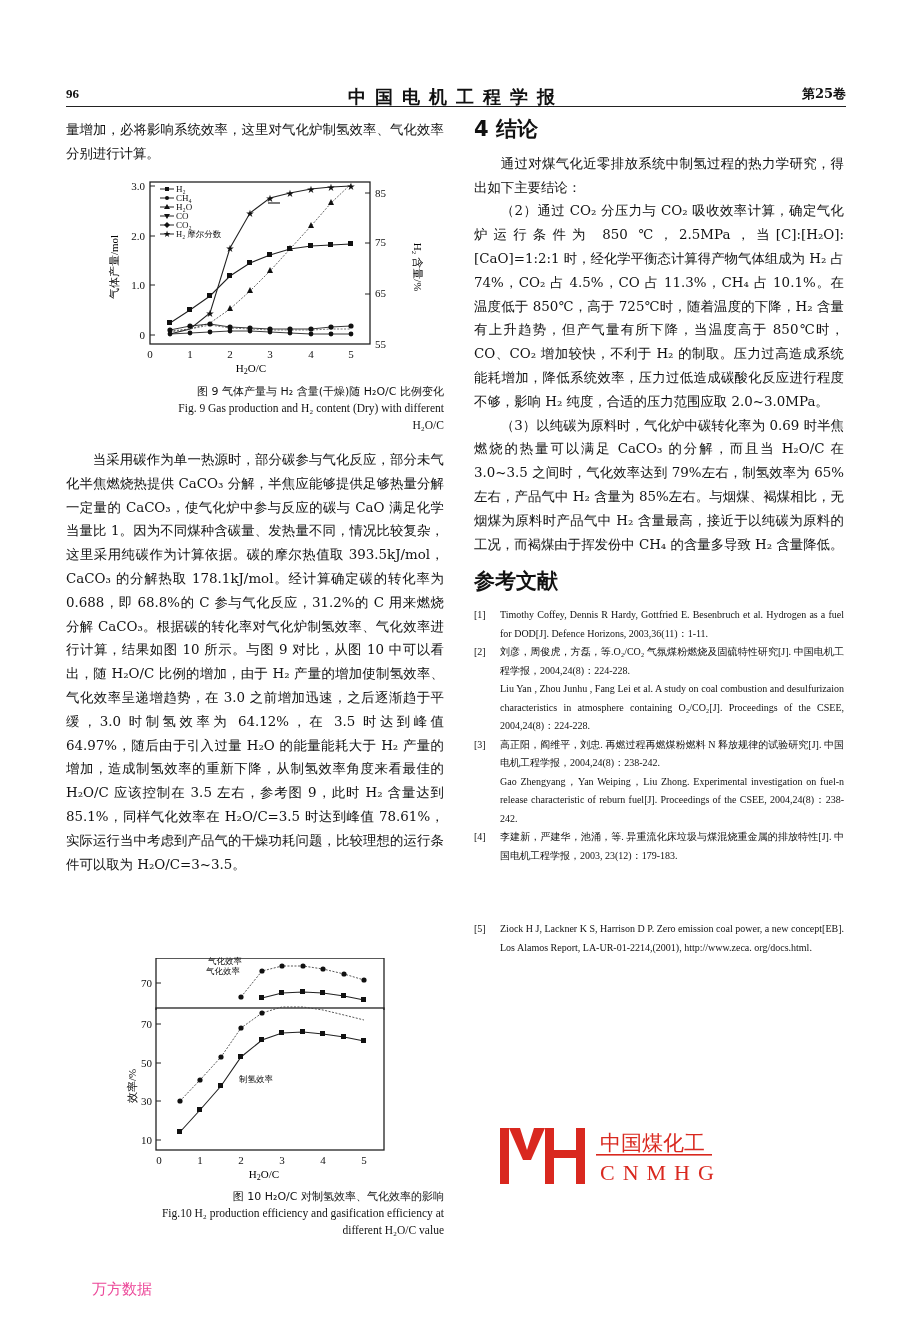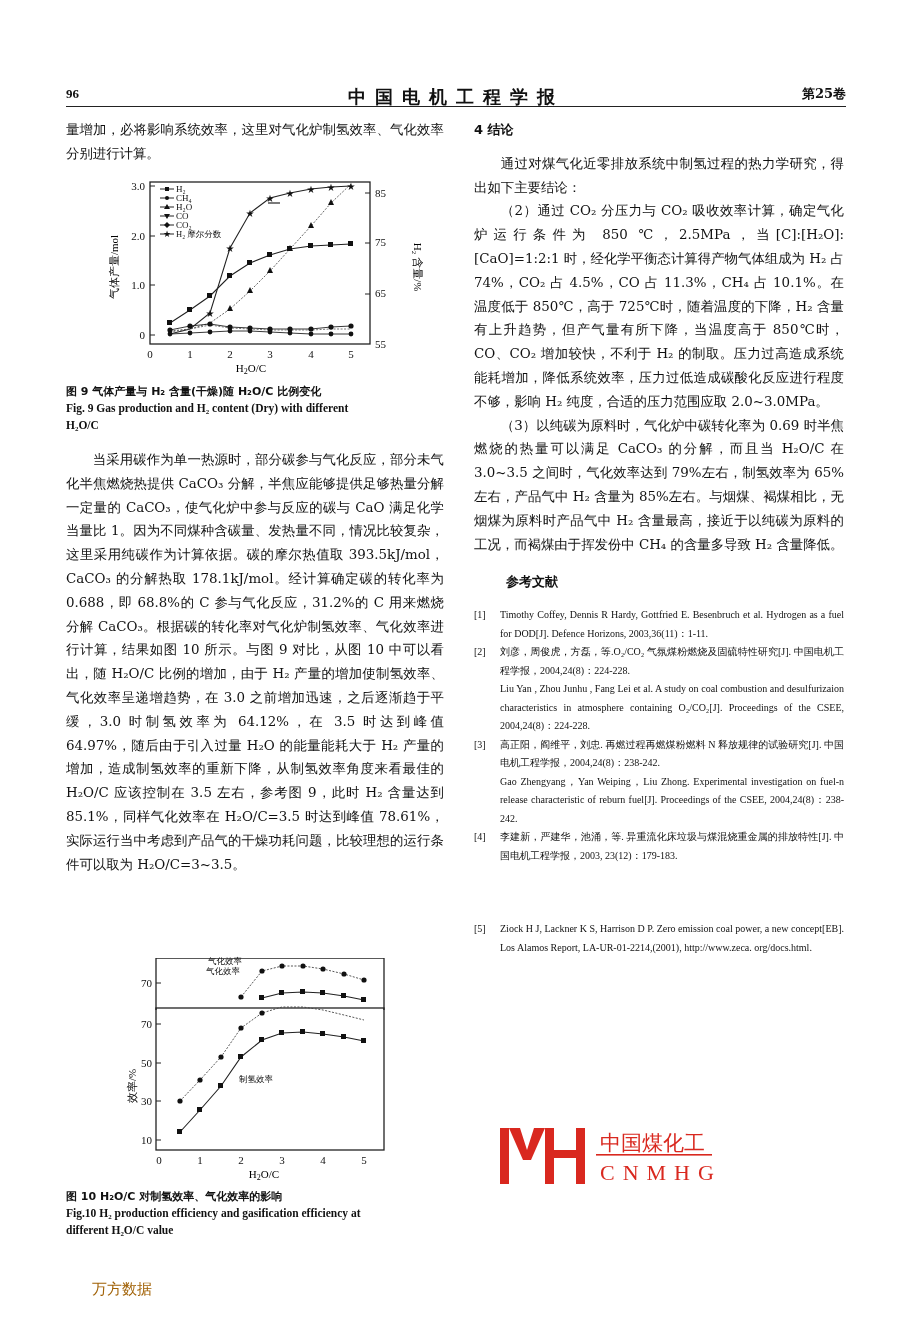--- a/index.html
+++ b/index.html
@@ -8,29 +8,29 @@
   .hdr { position:absolute; left:66px; right:58px; top:84px; height:22px;
          border-bottom:1.5px solid #222; font-size:13px; }
   .hdr .pg { position:absolute; left:0; top:2px; font-family:"Liberation Serif",serif; font-weight:bold; }
   .hdr .jt { position:absolute; left:0; right:0; text-align:center; top:1px; letter-spacing:9px; font-weight:bold; font-size:18px; }
   .hdr .vol { position:absolute; right:0; top:1px; font-weight:bold; }
   .col { position:absolute; font-size:13.4px; line-height:23.8px; text-align:justify; }
   .colL { left:66px; width:378px; }
   .colR { left:474px; width:370px; }
   p { margin:0; }
   .ind { text-indent:2em; }
-  .sec { font-family:"DejaVu Sans","Liberation Sans",sans-serif; font-weight:bold; font-size:13px; }
-  .cap { text-align:left; font-size:11.5px; font-weight:bold; line-height:17px; font-family:"Liberation Serif",serif; }
+  .sec { font-family:"DejaVu Sans","Liberation Sans",sans-serif; font-weight:bold; font-size:21px; }
+  .cap { text-align:right; font-size:11.5px; font-weight:normal; line-height:17px; font-family:"Liberation Serif",serif; }
   .cap .zh { font-family:"DejaVu Sans",sans-serif; font-size:11px; }
   .refs { font-size:10px; line-height:18.5px; font-family:"Liberation Serif",serif; }
   .ref { position:relative; padding-left:26px; text-align:justify; }
   .ref .n { position:absolute; left:0; top:0; }
   svg text { font-family:"Liberation Serif",serif; }
   .wm { position:absolute; left:500px; top:1126px; width:200px; height:58px; }
-  .footer { position:absolute; left:92px; top:1280px; font-family:"DejaVu Sans",sans-serif; font-size:15px; color:#a16207; }
+  .footer { position:absolute; left:92px; top:1280px; font-family:"DejaVu Sans",sans-serif; font-size:15px; color:#ec4899; }
 </style>
 </head>
 <body>
 
 <div class="hdr">
   <span class="pg">96</span>
   <span class="jt">中国电机工程学报</span>
   <span class="vol">第25卷</span>
 </div>
 
@@ -260,21 +260,21 @@
   <div class="zh">图 10    H₂O/C 对制氢效率、气化效率的影响</div>
   <div>Fig.10 H₂ production efficiency and gasification efficiency at</div>
   <div>different H₂O/C value</div>
 </div>
 
 <div class="col colR" style="top:118px;">
   <div class="sec" style="margin-bottom:10px;">4  结论</div>
   <p class="ind">通过对煤气化近零排放系统中制氢过程的热力学研究，得出如下主要结论：</p>
   <p class="ind">（2）通过 CO₂ 分压力与 CO₂ 吸收效率计算，确定气化炉运行条件为 850 ℃，2.5MPa，当[C]:[H₂O]:[CaO]=1:2:1 时，经化学平衡态计算得产物气体组成为 H₂ 占 74%，CO₂ 占 4.5%，CO 占 11.3%，CH₄ 占 10.1%。在温度低于 850℃，高于 725℃时，随着温度的下降，H₂ 含量有上升趋势，但产气量有所下降，当温度高于 850℃时，CO、CO₂ 增加较快，不利于 H₂ 的制取。压力过高造成系统能耗增加，降低系统效率，压力过低造成碳酸化反应进行程度不够，影响 H₂ 纯度，合适的压力范围应取 2.0~3.0MPa。</p>
   <p class="ind">（3）以纯碳为原料时，气化炉中碳转化率为 0.69 时半焦燃烧的热量可以满足 CaCO₃ 的分解，而且当 H₂O/C 在 3.0~3.5 之间时，气化效率达到 79%左右，制氢效率为 65%左右，产品气中 H₂ 含量为 85%左右。与烟煤、褐煤相比，无烟煤为原料时产品气中 H₂ 含量最高，接近于以纯碳为原料的工况，而褐煤由于挥发份中 CH₄ 的含量多导致 H₂ 含量降低。</p>
-  <div class="sec" style="margin-top:14px;margin-bottom:12px;margin-left:32px;">参考文献</div>
+  <div class="sec" style="margin-top:14px;margin-bottom:12px;">参考文献</div>
   <div class="refs">
     <div class="ref">
       <span class="n">[1]</span>
       <span>Timothy Coffey, Dennis R Hardy, Gottfried E. Besenbruch et al. Hydrogen as a fuel for DOD[J]. Defence Horizons, 2003,36(11)：1-11.</span>
     </div>
     <div class="ref">
       <span class="n">[2]</span>
       <div>刘彦，周俊虎，方磊，等.O₂/CO₂ 气氛煤粉燃烧及固硫特性研究[J]. 中国电机工程学报，2004,24(8)：224-228.</div>
       <div>Liu Yan , Zhou Junhu , Fang Lei et al. A study on coal combustion and desulfurizaion characteristics in atmosphere containing O₂/CO₂[J]. Proceedings of the CSEE, 2004,24(8)：224-228.</div>
     </div>

